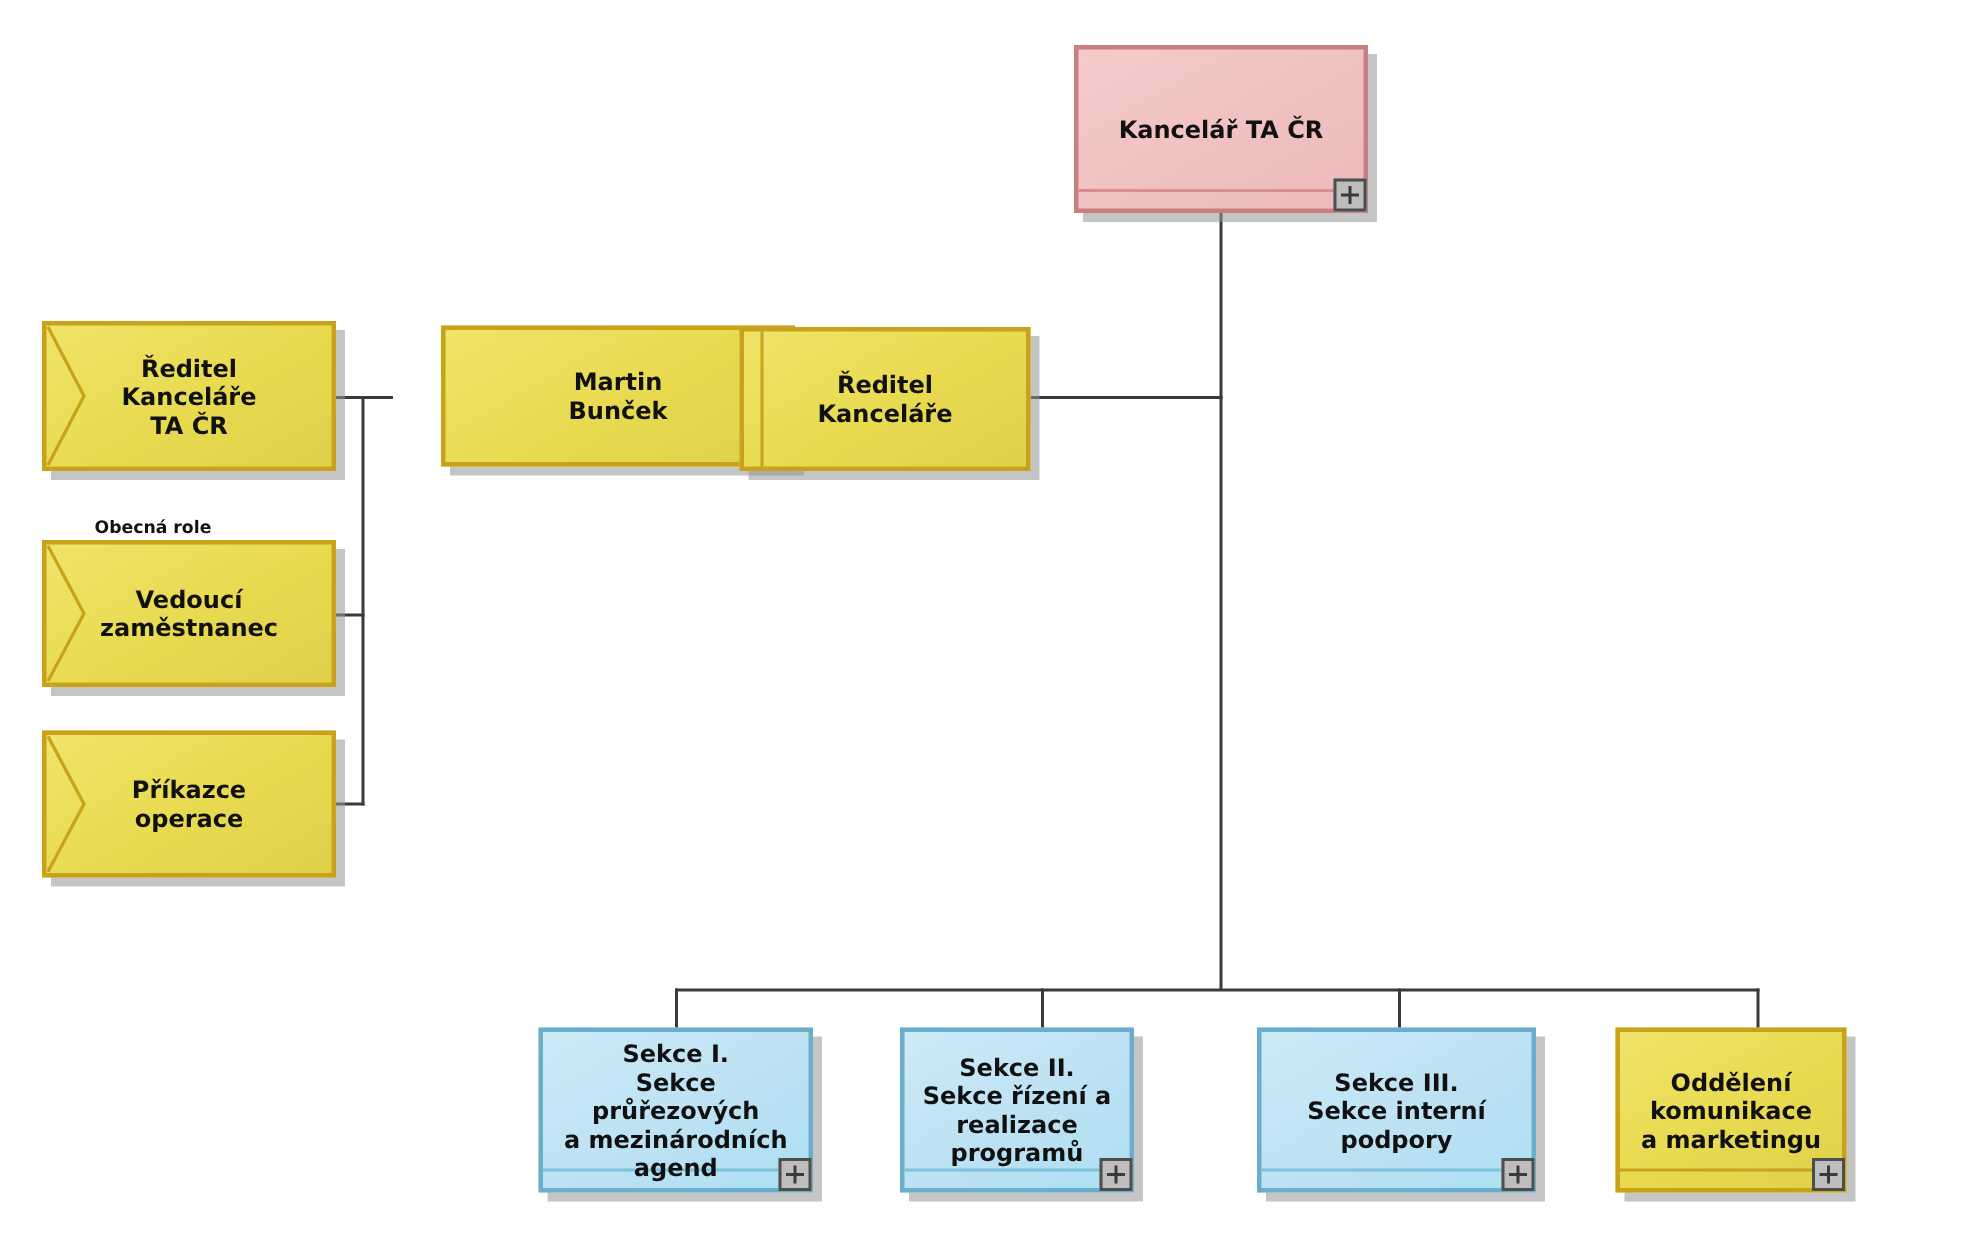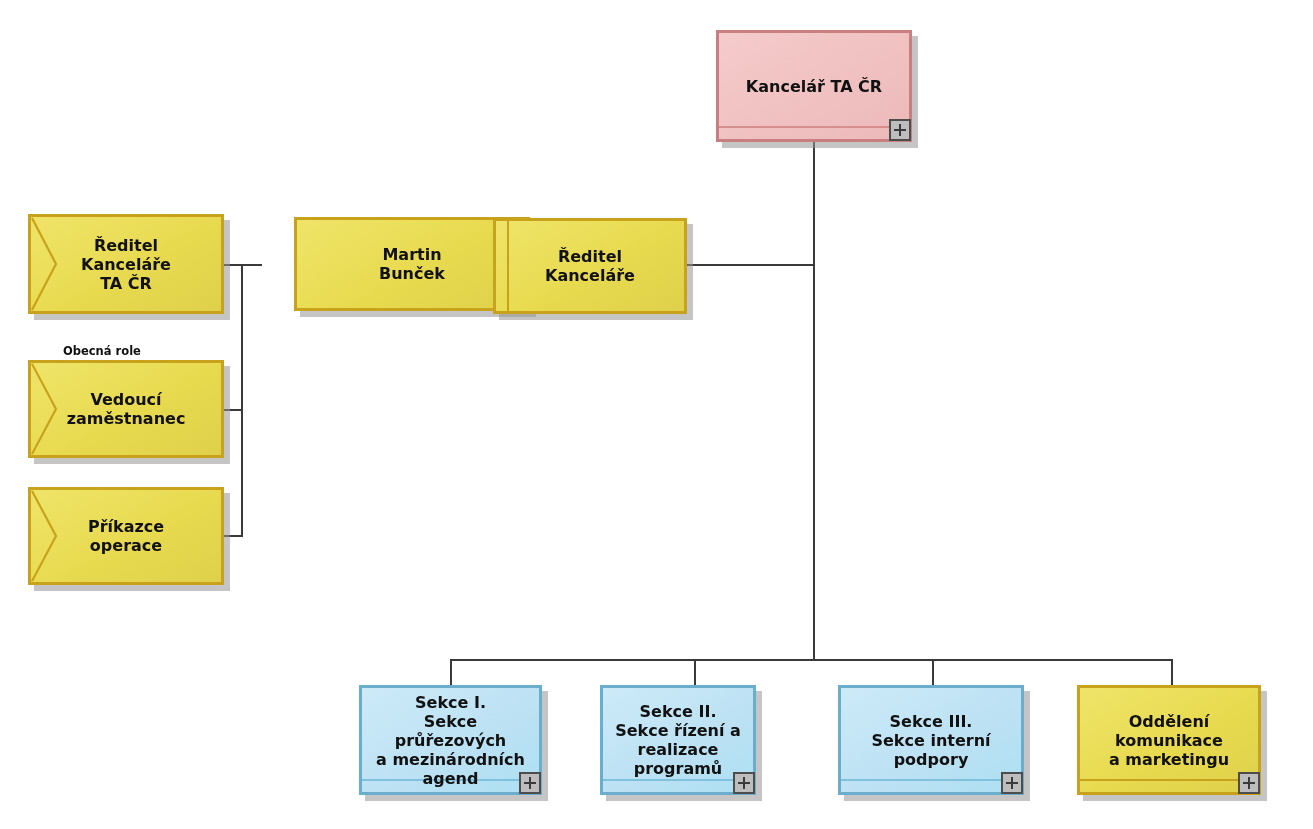--- a/index.html
+++ b/index.html
@@ -222,21 +222,21 @@
   </div>
 
   <div class="node blue" style="left:838px; top:685px; width:186px; height:110px;">
     <span class="label">Sekce III.
 Sekce interní
 podpory</span>
     <span class="band"></span>
     <span class="expand"></span>
   </div>
 
-  <div class="node yellow" style="left:1077px; top:685px; width:184px; height:110px;">
+  <div class="node yellow" style="left:1077px; top:685px; width:154px; height:110px;">
     <span class="label">Oddělení
 komunikace
 a marketingu</span>
     <span class="band"></span>
     <span class="expand"></span>
   </div>
 
 </div>
 
 </body></html>

